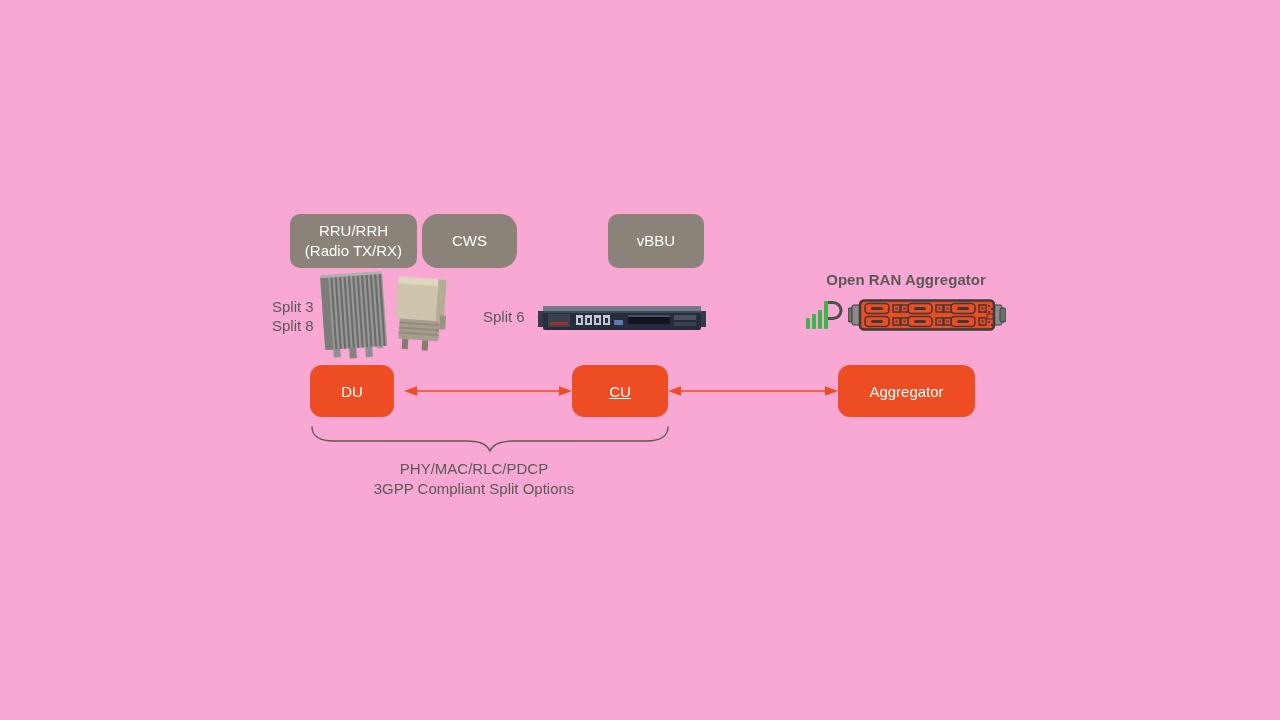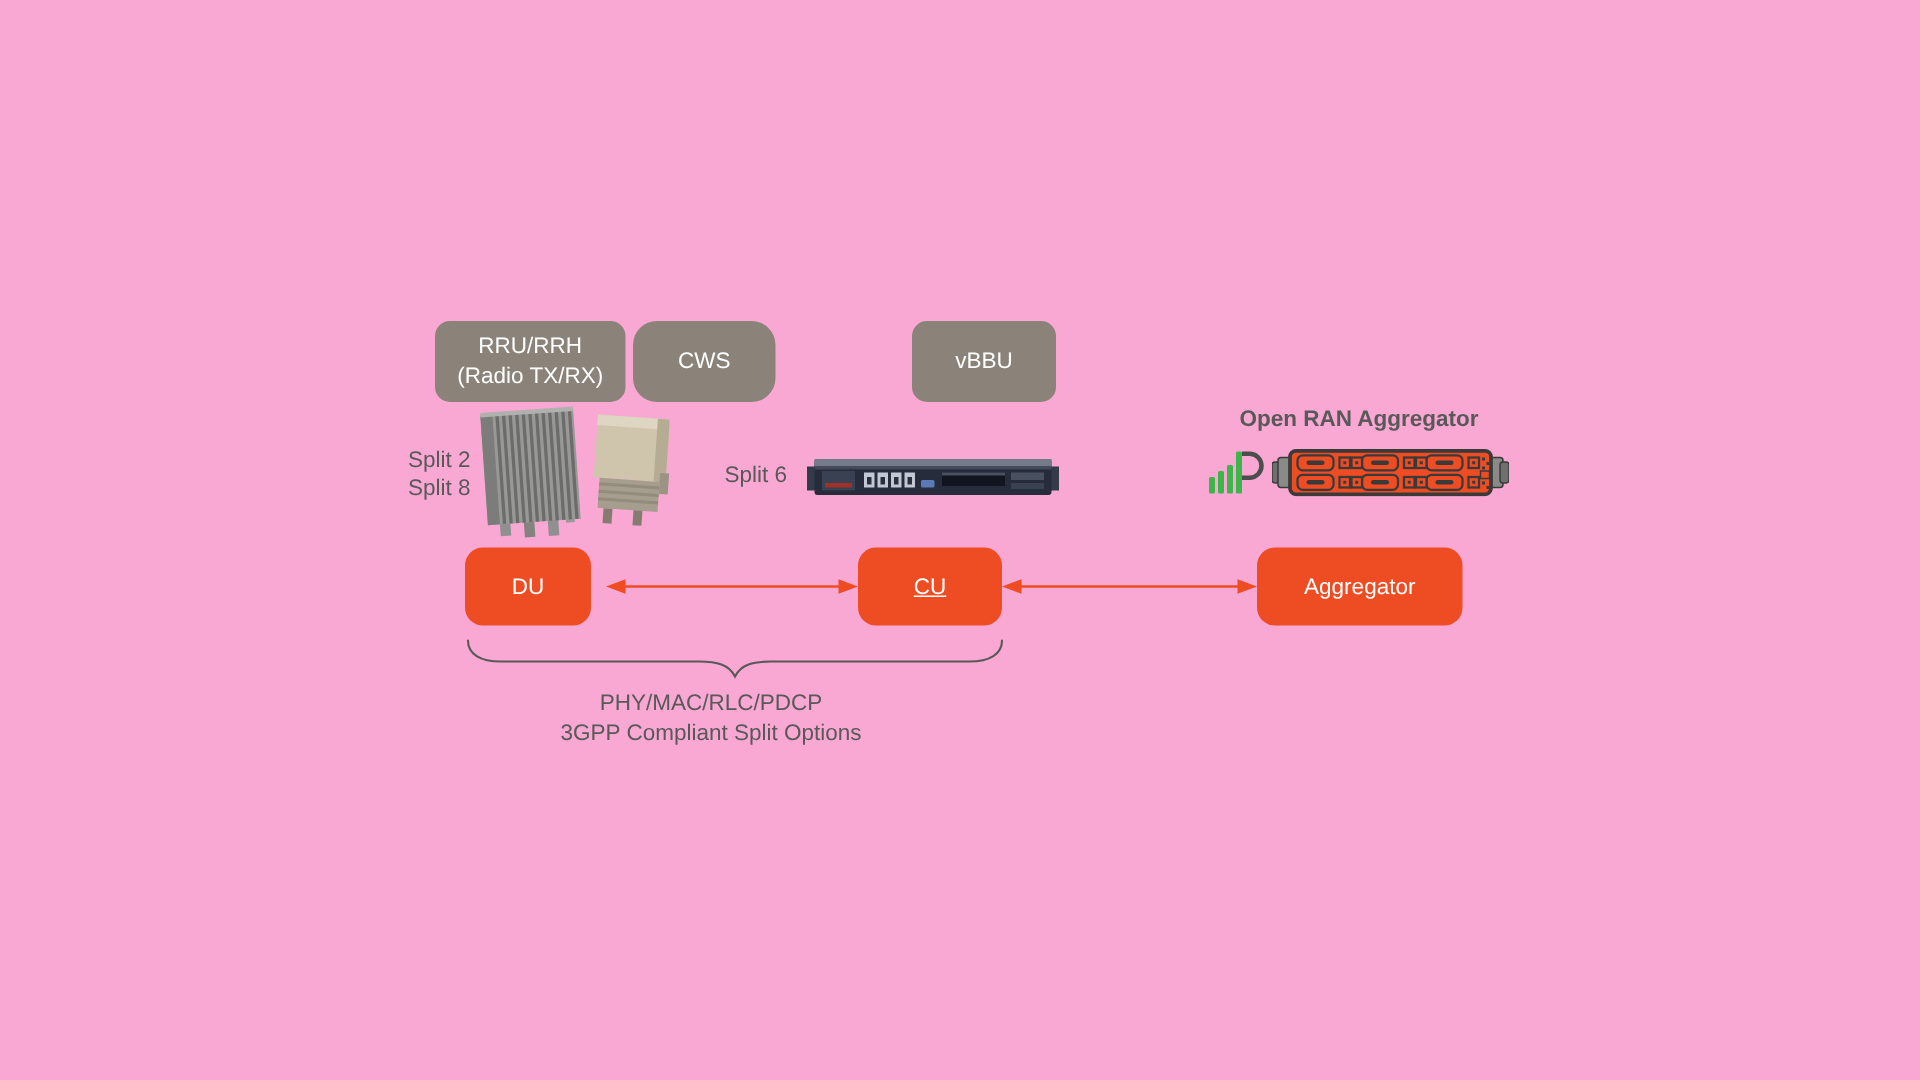--- a/index.html
+++ b/index.html
@@ -92,21 +92,21 @@
     <span>(Radio TX/RX)</span>
   </div>
   <div class="tbox cws">
     <span>CWS</span>
   </div>
   <div class="tbox vbbu">
     <span>vBBU</span>
   </div>
 
   <div class="gtext splits78">
-    <span>Split 2</span>
+    <span>Split 3</span>
     <span>Split 8</span>
   </div>
   <div class="gtext split6">Split 6</div>
 
   <svg class="abs" style="left:315px; top:270px;" width="78" height="92" viewBox="0 0 78 92">
     <g transform="rotate(-4 39 46)">
       <rect x="16" y="74" width="7" height="12" fill="#8f908f"></rect>
       <rect x="32" y="77" width="7" height="11" fill="#83847f"></rect>
       <rect x="48" y="77" width="7" height="11" fill="#8f908f"></rect>
       <rect x="60" y="70" width="6" height="10" fill="#9a9b99"></rect>

